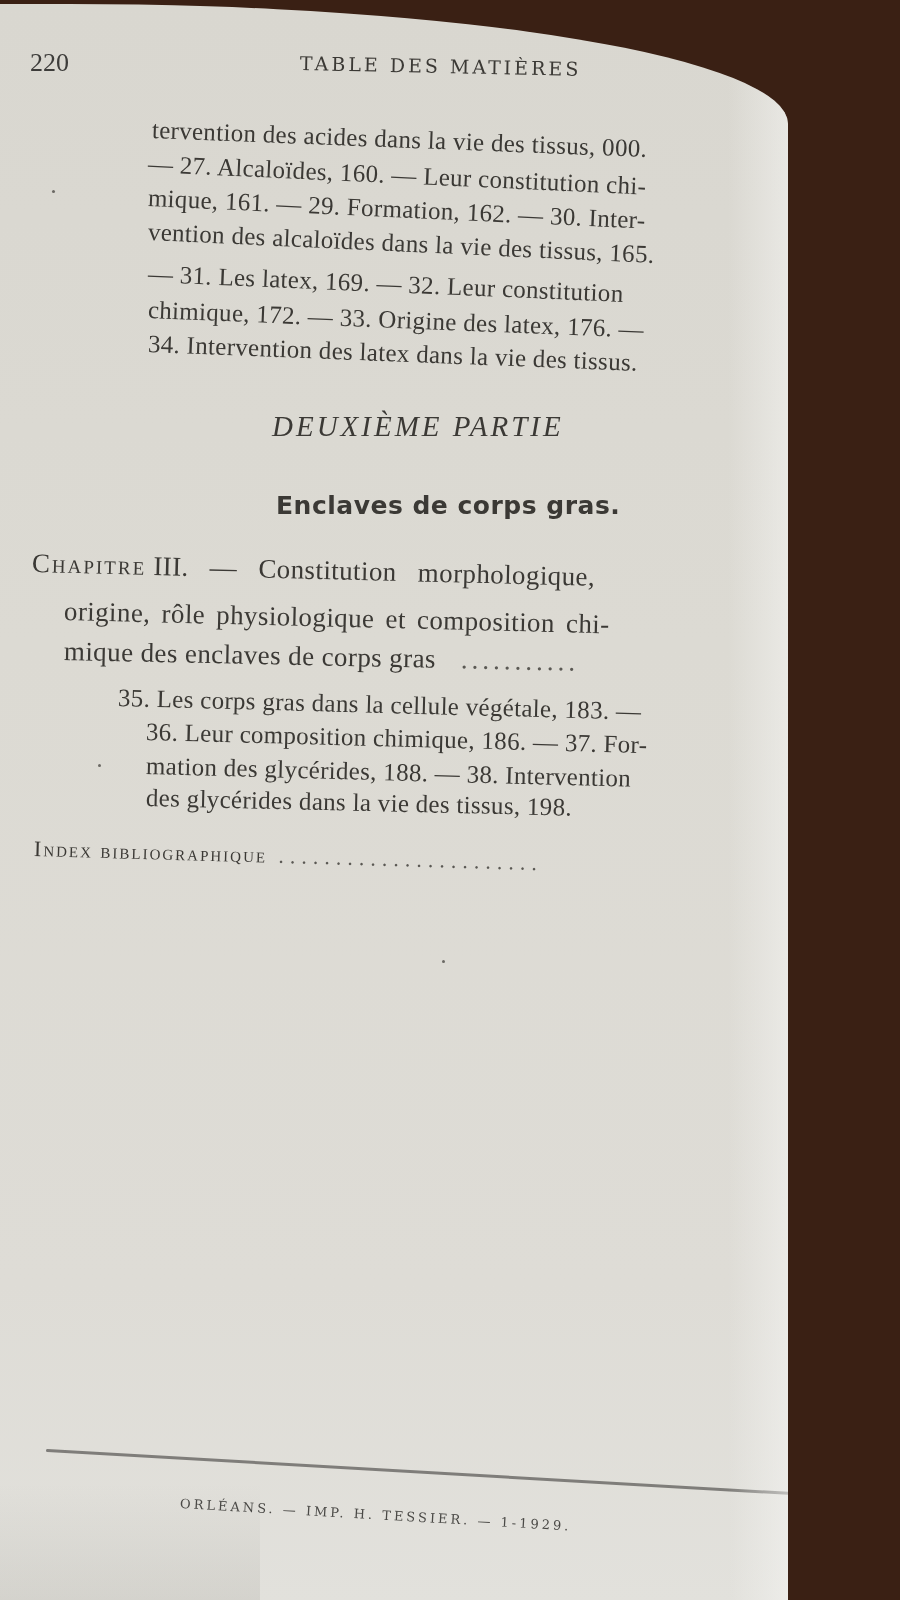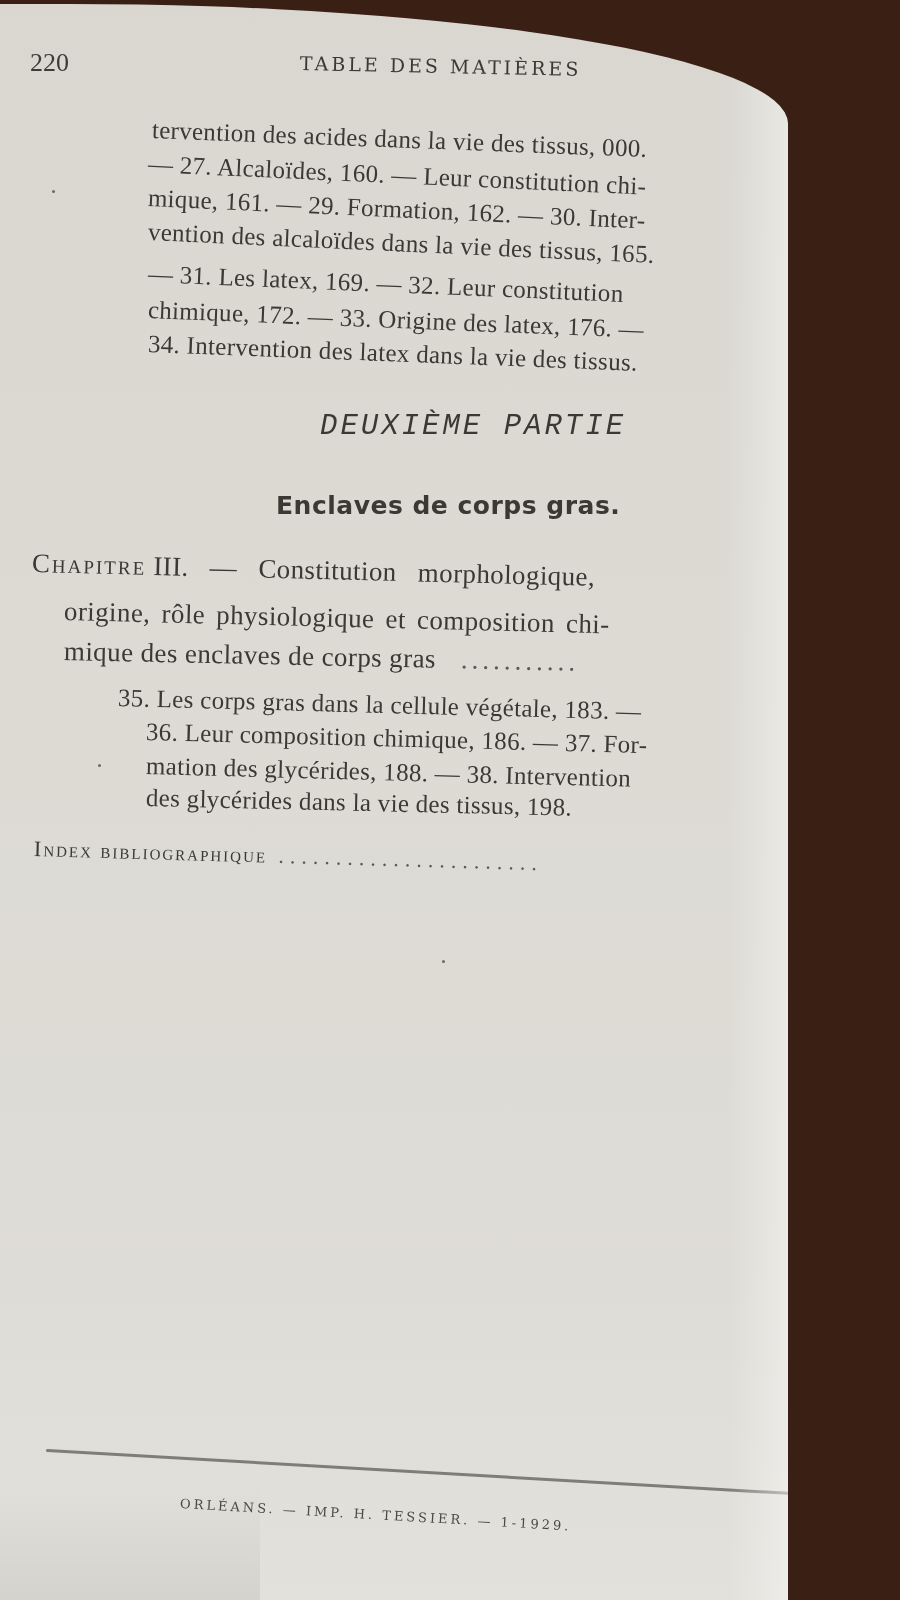--- a/index.html
+++ b/index.html
@@ -54,22 +54,21 @@
       font-size: 25px;
       font-family: "Liberation Serif", serif;
       letter-spacing: 0.3px;
       transform-origin: left center;
     }
     .part-title {
       left: 272px; top: 406px;
       font-size: 29px;
       font-style: italic;
       letter-spacing: 3px;
-      font-family: Liberation Mono, monospace;
-      margin-left: 48px;
+      font-family: Liberation Serif, serif;
     }
     .section-title {
       left: 276px; top: 476px;
       font-size: 25px;
       font-weight: bold;
       font-family: "DejaVu Sans", sans-serif;
       letter-spacing: 0.5px;
       margin-top: 11px;
     }
     .chapter-line {

